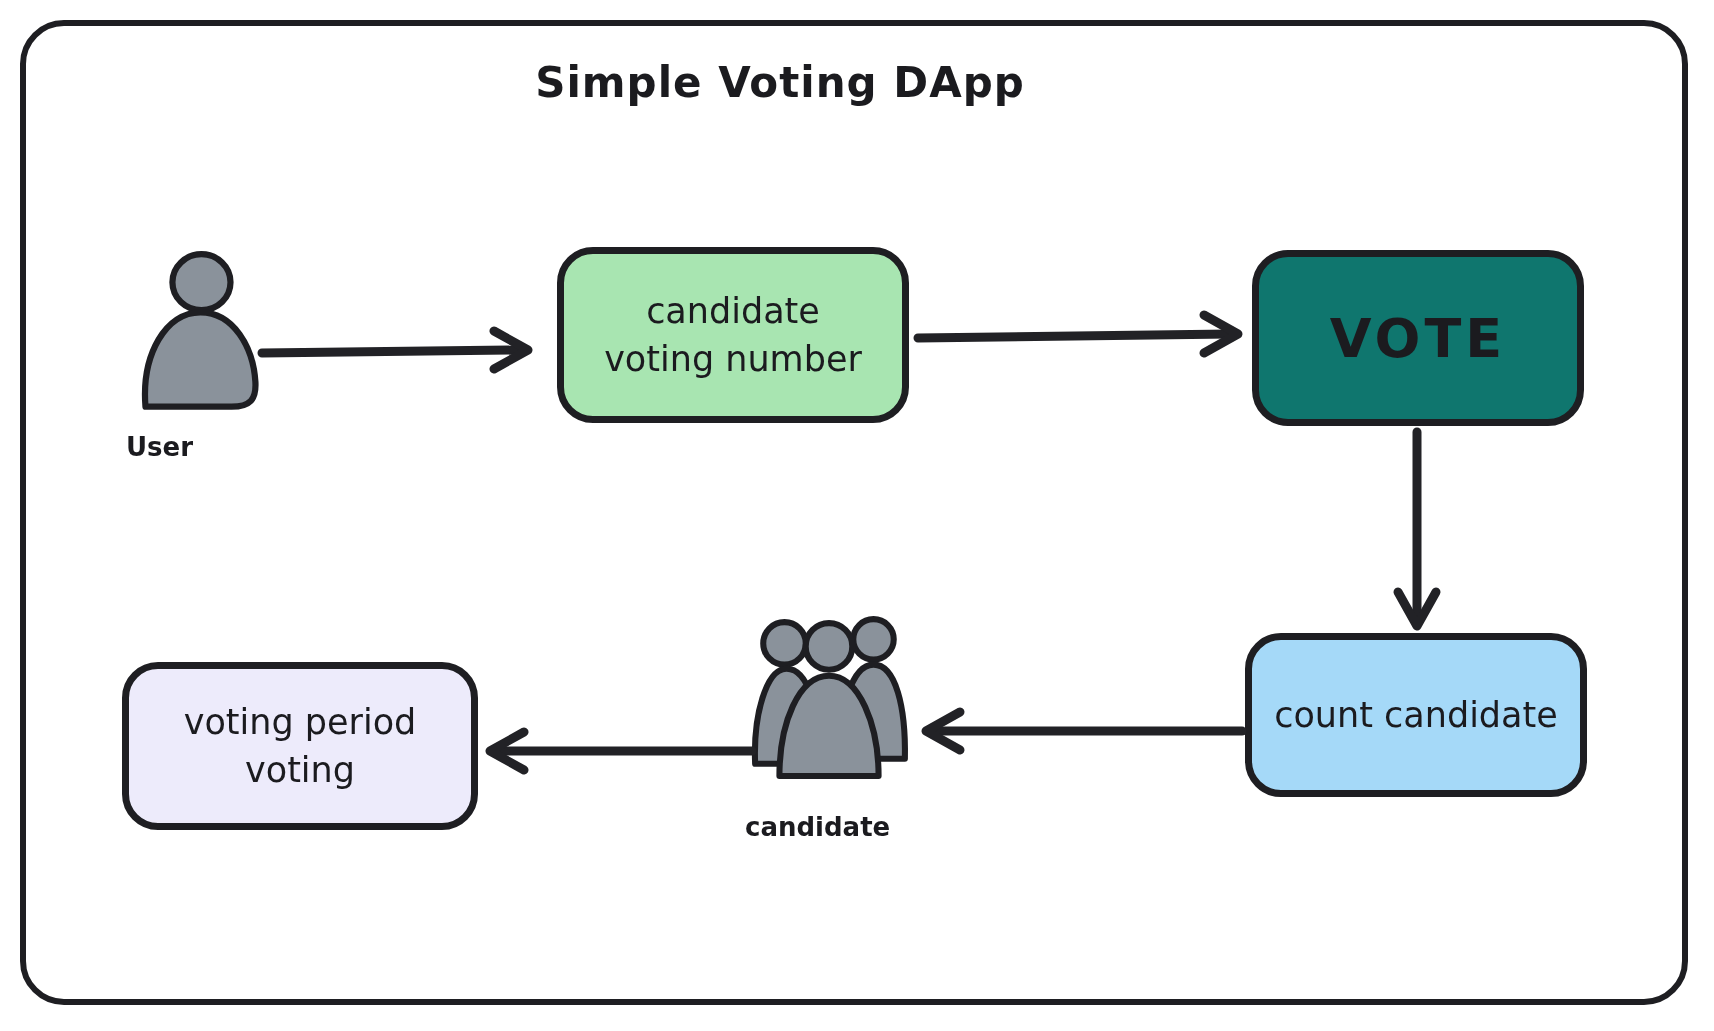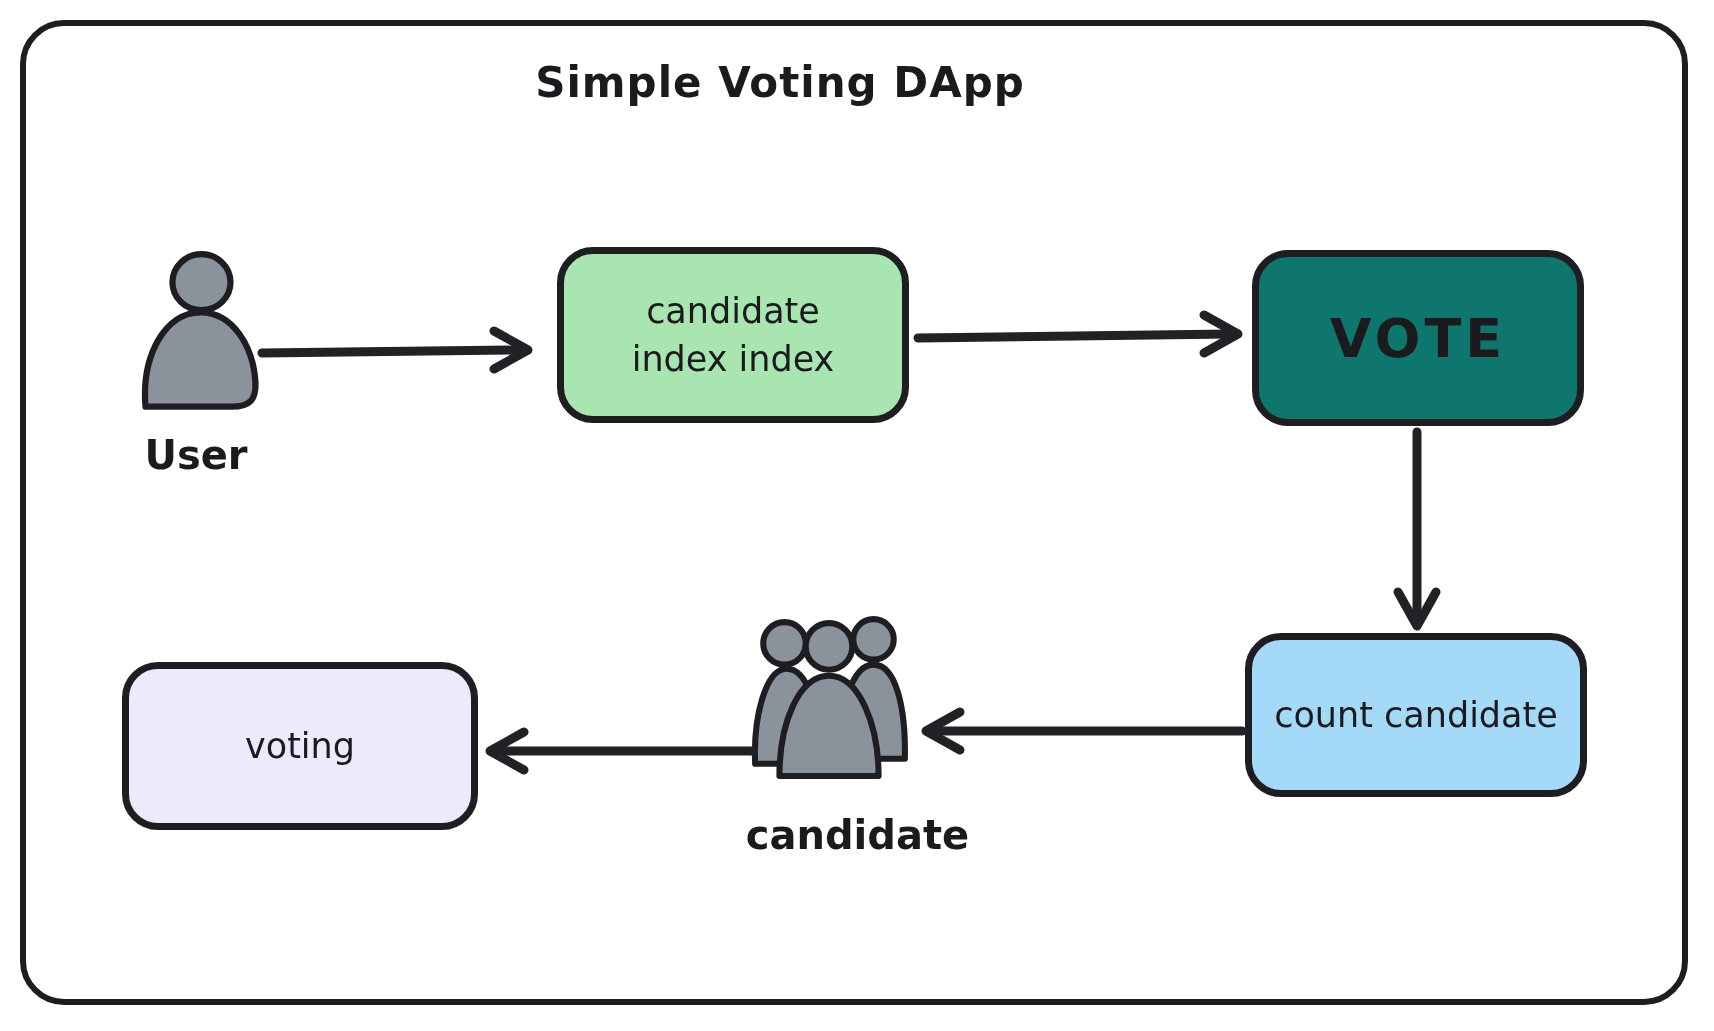--- a/index.html
+++ b/index.html
@@ -37,22 +37,21 @@
     display: flex;
     flex-direction: column;
     align-items: center;
     justify-content: center;
     gap: 8px;
   }
   .node-line { font-size: 35px; line-height: 1.15; }
   .vote-text { font-size: 54px; font-weight: bold; letter-spacing: 4px; }
   .icon-label {
     position: absolute;
-    text-align: center;
-    font-size: 40px;
+    font-size: 26px;
     font-weight: 600;
   }
   .icon-wrap { position: absolute; }
   .arrow-layer {
     position: absolute;
     left: 0; top: 0;
     width: 1714px; height: 1031px;
     pointer-events: none;
   }
   .arrow-layer path, .arrow-layer line { stroke: #222226; }
@@ -69,21 +68,21 @@
   <div class="icon-wrap" style="left:135px; top:248px;">
     <svg width="135" height="168" viewBox="0 0 130 162">
       <ellipse cx="64" cy="33" rx="28" ry="27" fill="#8a929b" stroke="#1e1e22" stroke-width="6"></ellipse>
       <path d="M10 153 C 6 102, 30 62, 63 62 C 95 62, 114 96, 116 129 C 117 146, 111 153, 93 153 Z" fill="#8a929b" stroke="#1e1e22" stroke-width="6" stroke-linejoin="round"></path>
     </svg>
   </div>
   <div class="icon-label" style="left:126px; top:432px; width:140px;">User</div>
 
   <div class="node-box" style="left: 557px; top: 247px; width: 352px; height: 176px; background: rgb(168, 229, 177);">
     <span class="node-line">candidate</span>
-    <span class="node-line">index index</span>
+    <span class="node-line">voting number</span>
   </div>
 
   <div class="node-box" style="left: 1252px; top: 250px; width: 332px; height: 176px; background: #0f766e;">
     <span class="vote-text">VOTE</span>
   </div>
 
   <div class="node-box" style="left: 1245px; top: 633px; width: 342px; height: 164px; background: rgb(165, 217, 248);">
     <span class="node-line">count candidate</span>
   </div>
 
@@ -99,20 +98,21 @@
       </g>
       <g>
         <circle cx="80" cy="36" r="23" fill="#8a929b" stroke="#1e1e22" stroke-width="6"></circle>
         <path d="M31 164 C 31 112, 50 65, 80 65 C 110 65, 129 114, 129 164 Z" fill="#8a929b" stroke="#1e1e22" stroke-width="6" stroke-linejoin="round"></path>
       </g>
     </svg>
   </div>
   <div class="icon-label" style="left:745px; top:812px; width:225px;">candidate</div>
 
   <div class="node-box" style="left: 122px; top: 662px; width: 356px; height: 168px; background: rgb(237, 235, 251);">
+    <span class="node-line">voting period</span>
     <span class="node-line">voting</span>
   </div>
 
   <svg class="arrow-layer">
     <g>
       <line x1="262" y1="353" x2="520" y2="350" stroke-width="9" stroke-linecap="round"></line>
       <path d="M494 331 L 528 350 L 494 369" fill="none" stroke-width="9" stroke-linecap="round" stroke-linejoin="round"></path>
     </g>
     <g>
       <line x1="918" y1="338" x2="1230" y2="334" stroke-width="9" stroke-linecap="round"></line>

